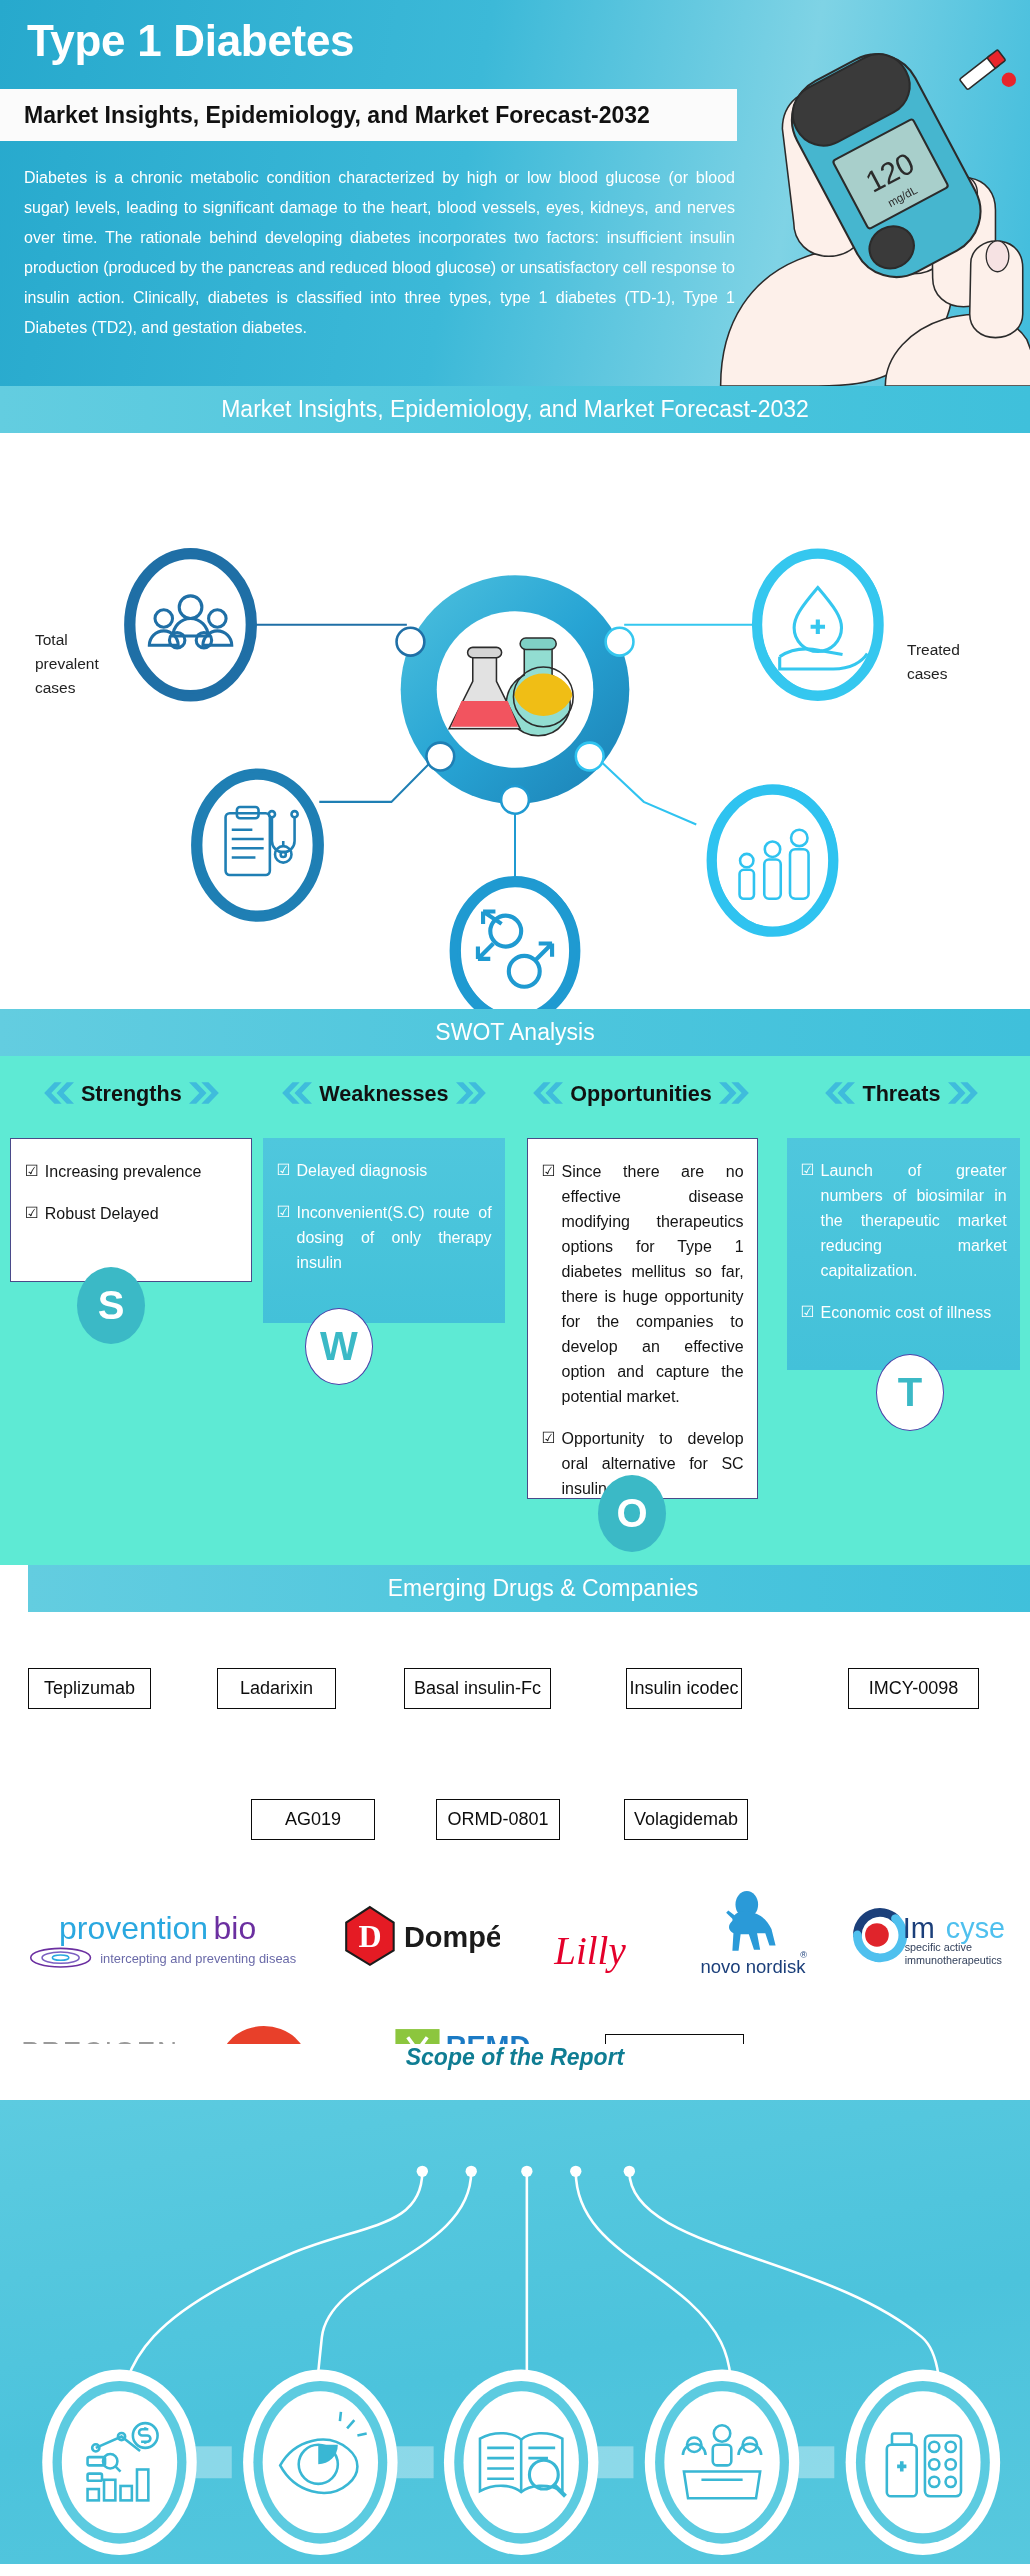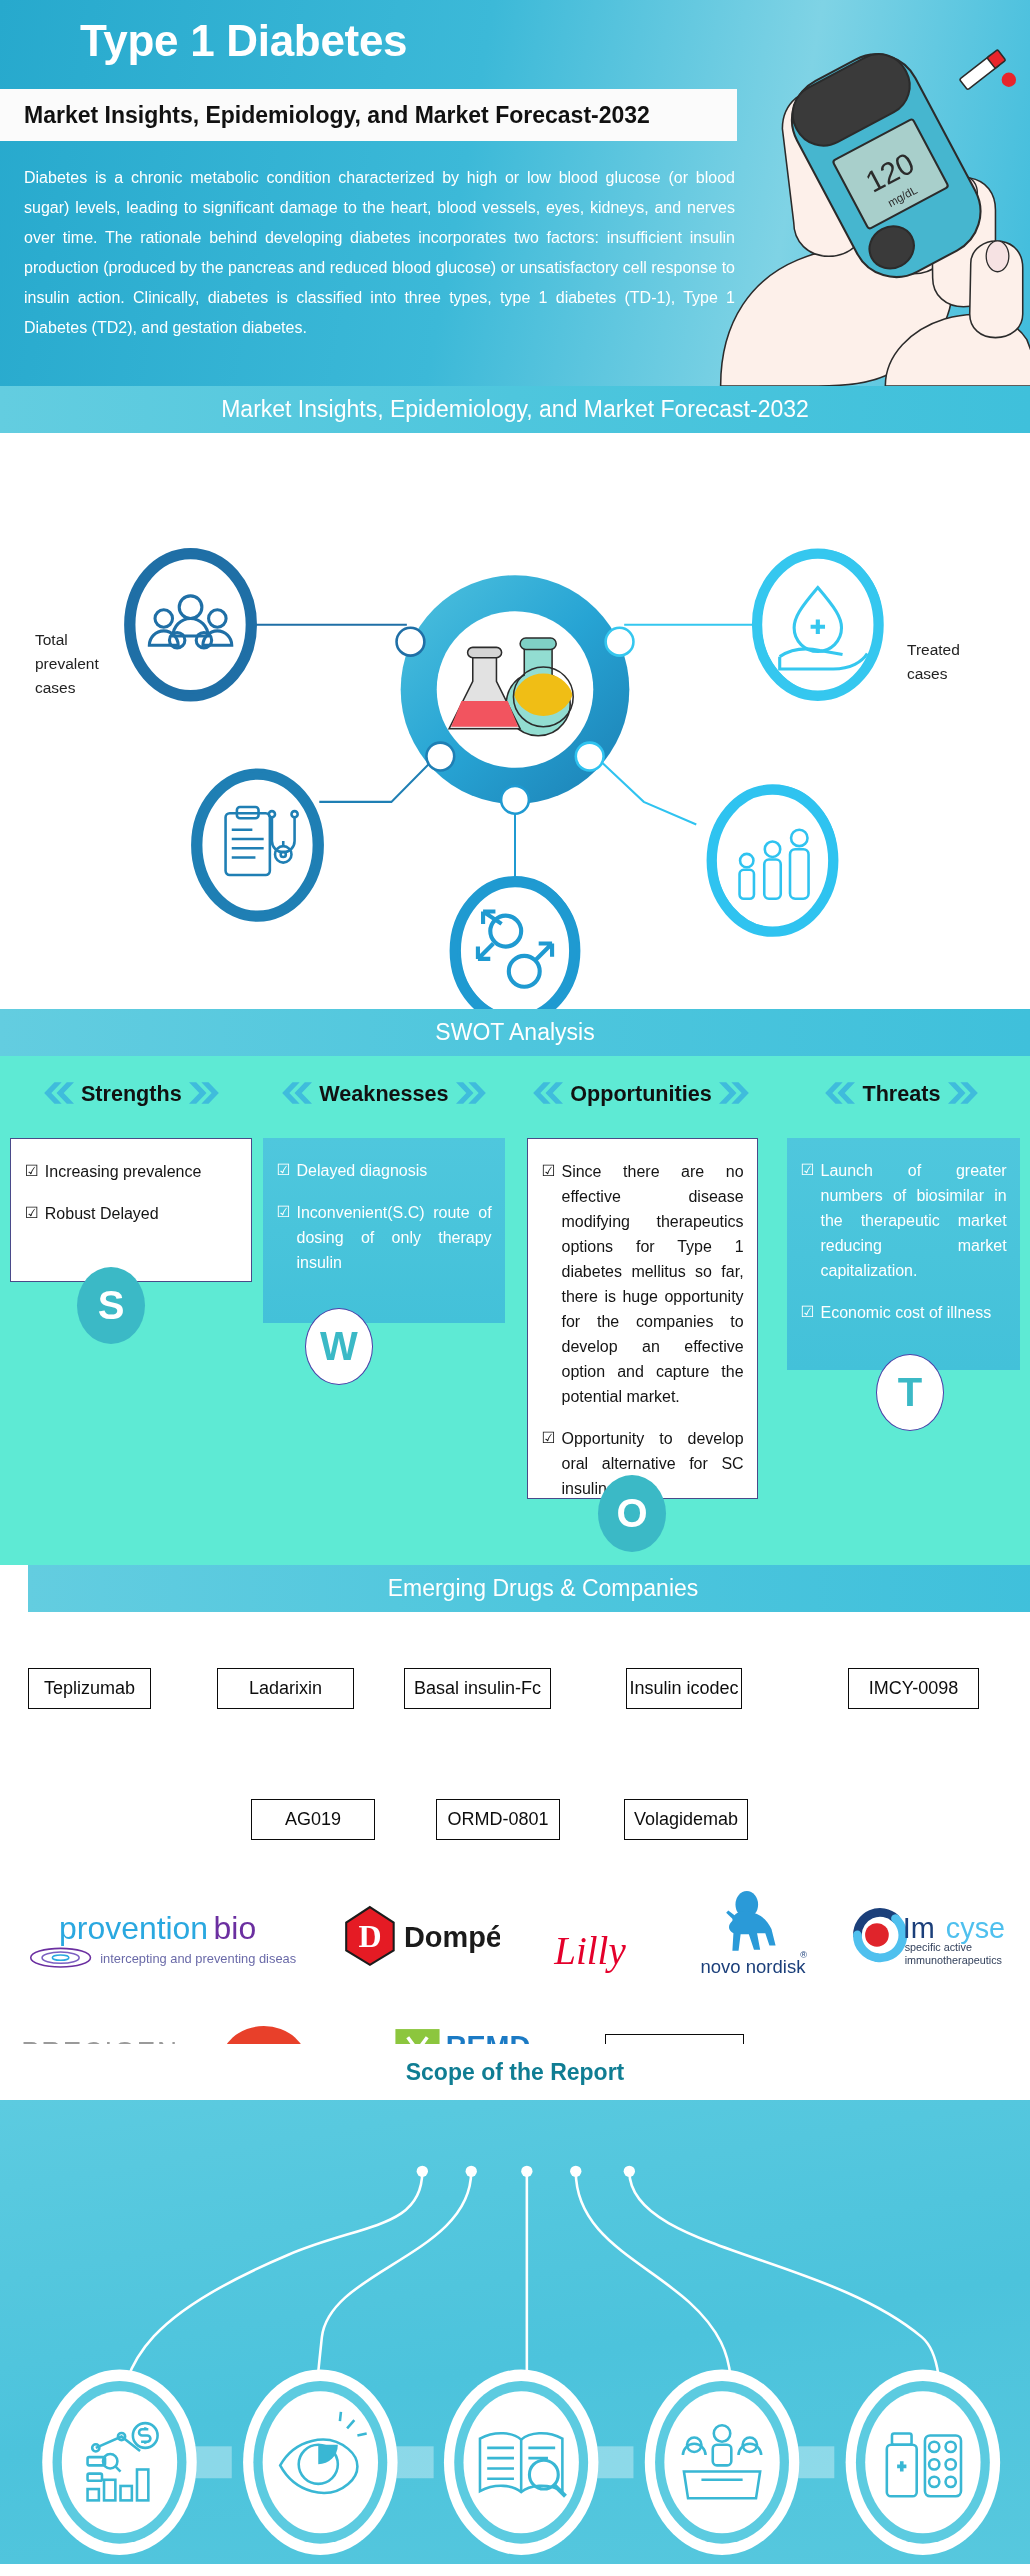--- a/index.html
+++ b/index.html
@@ -18,24 +18,23 @@
     width: 1030px; height: 386px;
     background: linear-gradient(100deg,#27a9cd 0%,#3cb9d8 45%,#7fd3e5 75%,#3fbcdc 100%);
     overflow: hidden;
   }
   .hero-title-band {
     position: absolute; left: 0; top: 0;
     width: 742px; height: 82px;
     display: flex; align-items: center;
   }
   .hero-title {
-    padding-left: 36px;
+    padding-left: 27px;
     font-size: 44px; font-weight: bold; color: #fff;
     letter-spacing: -0.3px;
-    margin-left: 44px;
   }
   .hero-sub-band {
     position: absolute; left: 0; top: 89px;
     width: 737px; height: 52px;
     background: #fbfbfb;
     display: flex; align-items: center;
   }
   .hero-sub {
     padding-left: 24px;
     font-size: 23px; font-weight: bold; color: #111;
@@ -99,21 +98,21 @@
     position: absolute; border: 1.5px solid #0b0b0b; background: #fff;
     display: flex; align-items: center; justify-content: center;
     font-size: 18px; color: #0d0d0d; height: 41px;
   }
   .logo { position: absolute; display: flex; align-items: center; justify-content: center; }
 
   
   .scope { position: relative; width: 1030px; height: 520px; }
   .scope-band {
     position: absolute; left: 0; top: 0; width: 1030px; height: 56px;
-    background: #ffffff; display: flex; align-items: center; justify-content: center;
+    background: #ffffff; display: flex; justify-content: center; font-style: italic;
   }
   .scope-band .t { font-size: 23px; font-weight: bold; color: #0f7d93; }
   .scope-strip-top { position:absolute; left:0; top:0; width:1030px; height:7.2px;
     background: linear-gradient(90deg,#5ccadf,#3fbfdb); }
   .scope-body {
     position: absolute; left: 0; top: 56px; width: 1030px; height: 465px;
     background: linear-gradient(170deg,#5ccbe0 0%,#4cc3dc 55%,#57c8de 100%);
   }
   .scope-top-text {
     position: absolute; left: 52px; top: 88px; width: 943px;
@@ -406,21 +405,21 @@
   </div>
   <div class="badge hollow" style="left:876px; top:345px;">T</div>
 </div>
 
 <div class="drugs">
   <div class="band hdr">
     <div class="band-title">Emerging Drugs &amp; Companies</div>
   </div>
 
   <div class="pill" style="left:28px;   top:103px; width:123px;">Teplizumab</div>
-  <div class="pill" style="left:217px;  top:103px; width:137px;">Ladarixin</div>
+  <div class="pill" style="left:217px;  top:103px; width:119px;">Ladarixin</div>
   <div class="pill" style="left:404px;  top:103px; width:147px;">Basal insulin-Fc</div>
   <div class="pill" style="left:626px; top:103px; width:116px;text-align:right;">Insulin icodec</div>
   <div class="pill" style="left:848px; top:103px; width:131px;">IMCY-0098</div>
 
   <div class="pill" style="left:251px;  top:234px; width:124px;">AG019</div>
   <div class="pill" style="left:436px;  top:234px; width:124px;">ORMD-0801</div>
   <div class="pill" style="left:624px; top:234px; width:124px;">Volagidemab</div>
 
   <div class="logo" style="left:23px; top:337px; width:273px; height:67px;">
     <svg viewBox="0 0 530 130" width="273" height="67">

